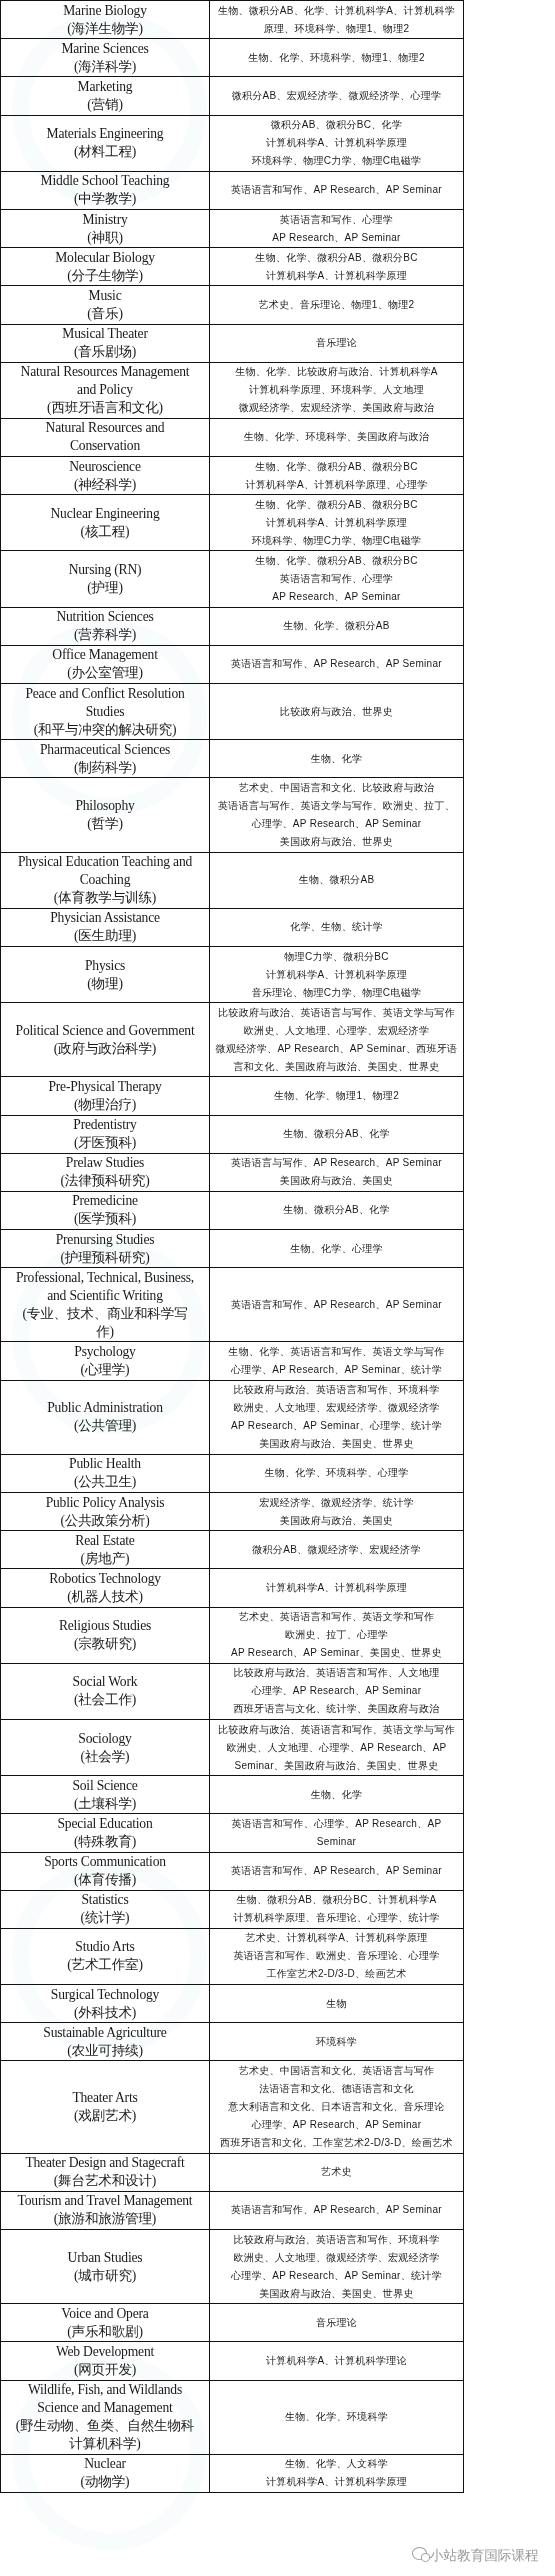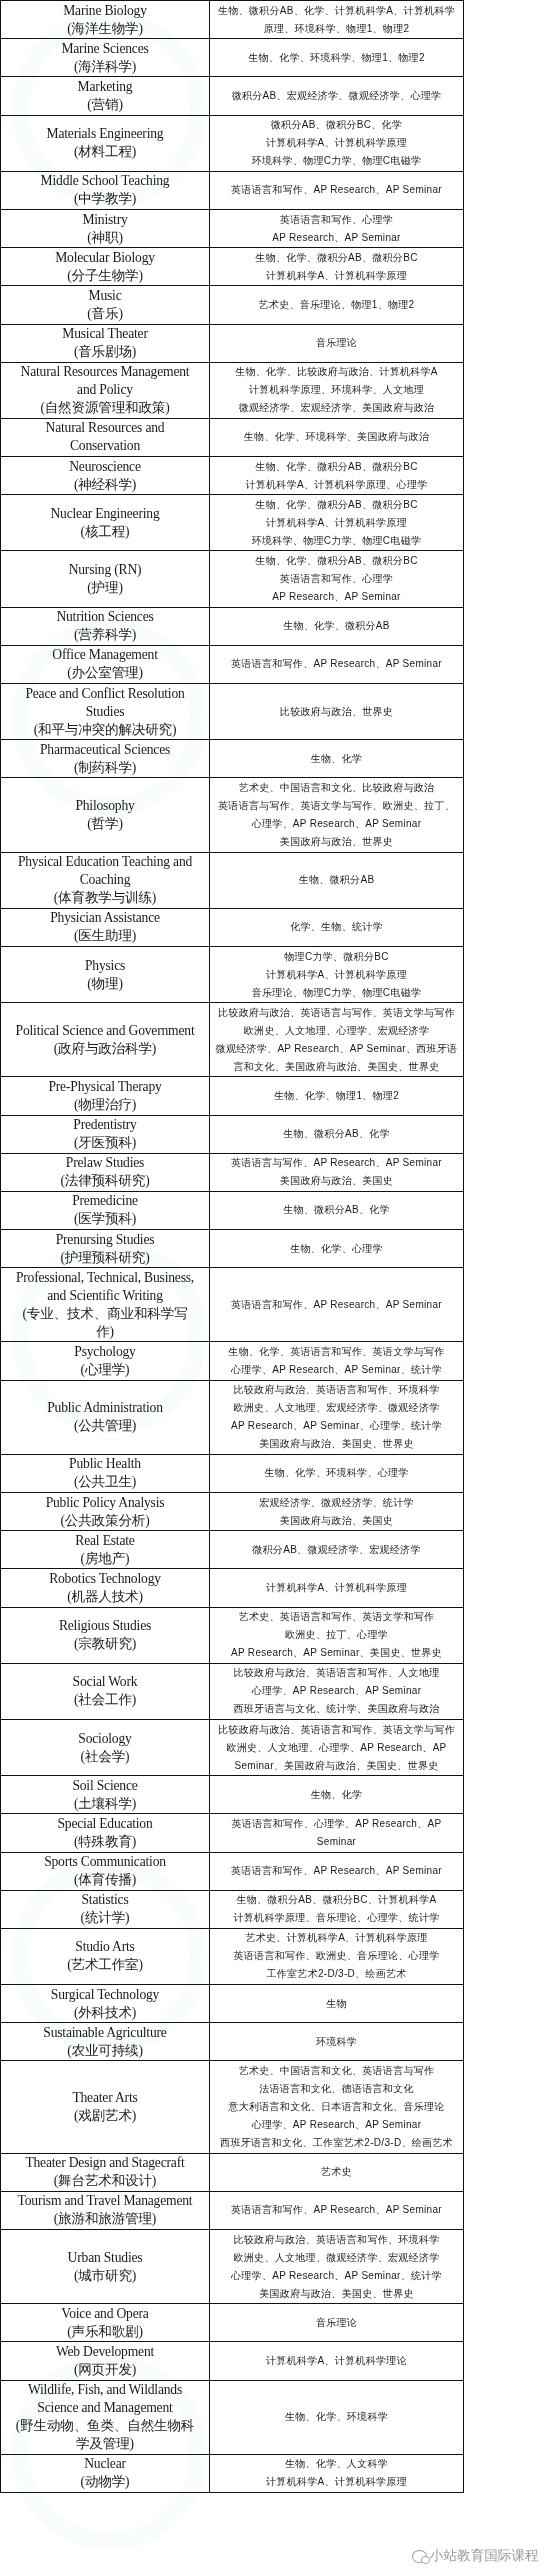--- a/index.html
+++ b/index.html
@@ -33,21 +33,21 @@
   td.courses {
     font-family: Liberation Sans, sans-serif;
     font-size: 10px;
     line-height: 18px;
     letter-spacing: 0.3px;
   }
   .line { display: block; white-space: nowrap; }
   .watermark {
     position: absolute; right: 17.4px; top: 2547px; z-index: 2;
     font-family: Liberation Mono, monospace; font-size: 13.6px;
-    color: rgba(120,120,120,0.75); display: flex; align-items: center; gap: 2.5px;
+    color: rgba(120,120,120,0.75); display: flex; gap: 2.5px;
   }
   .wechat-icon {
     width: 13.6px; height: 11px; border: 1.2px solid rgba(120,120,120,0.7);
     border-radius: 50%; display: inline-block; position: relative;
   }
   .wechat-icon::after {
     content: ""; position: absolute; right: -3.7px; bottom: -2.5px;
     width: 7.4px; height: 6.2px; border: 1.2px solid rgba(120,120,120,0.7);
     border-radius: 50%; background: #fff;
   }
@@ -146,21 +146,21 @@
           <span class="line">(音乐剧场)</span>
         </td>
         <td class="courses">
           <span class="line">音乐理论</span>
         </td>
       </tr>
       <tr>
         <td class="major">
           <span class="line">Natural Resources Management</span>
           <span class="line">and Policy</span>
-          <span class="line">(自然资源管理和政策)</span>
+          <span class="line">(西班牙语言和文化)</span>
         </td>
         <td class="courses">
           <span class="line">生物、化学、比较政府与政治、计算机科学A</span>
           <span class="line">计算机科学原理、环境科学、人文地理</span>
           <span class="line">微观经济学、宏观经济学、美国政府与政治</span>
         </td>
       </tr>
       <tr>
         <td class="major">
           <span class="line">Natural Resources and</span>
@@ -568,21 +568,21 @@
         </td>
         <td class="courses">
           <span class="line">计算机科学A、计算机科学理论</span>
         </td>
       </tr>
       <tr>
         <td class="major">
           <span class="line">Wildlife, Fish, and Wildlands</span>
           <span class="line">Science and   Management</span>
           <span class="line">(野生动物、鱼类、自然生物科</span>
-          <span class="line">学及管理)</span>
+          <span class="line">计算机科学)</span>
         </td>
         <td class="courses">
           <span class="line">生物、化学、环境科学</span>
         </td>
       </tr>
       <tr>
         <td class="major">
           <span class="line">Nuclear</span>
           <span class="line">(动物学)</span>
         </td>

